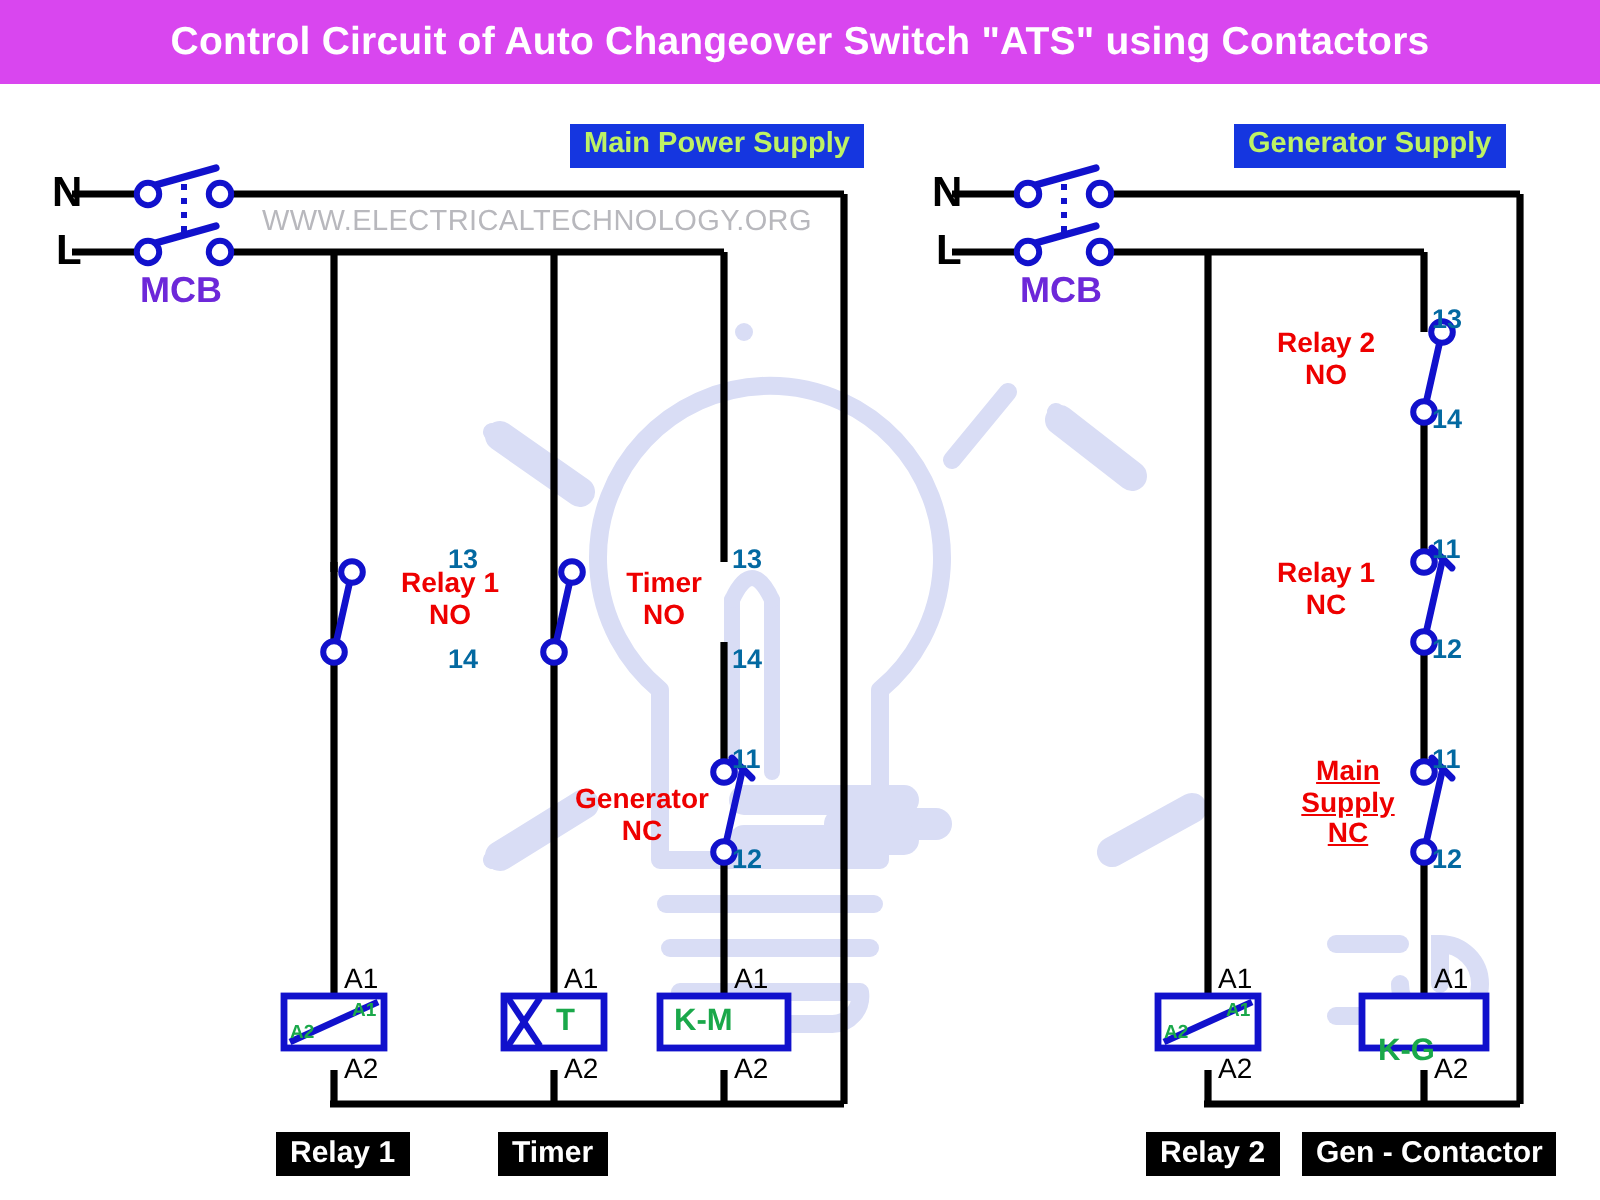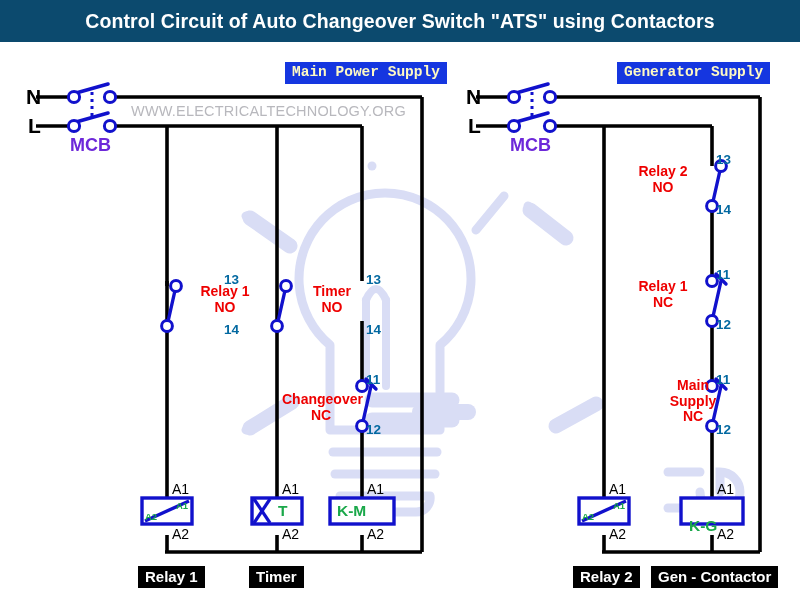--- a/index.html
+++ b/index.html
@@ -9,21 +9,21 @@
     background: #ffffff;
     font-family: "Liberation Sans", sans-serif;
     overflow: hidden;
     position: relative;
   }
   #stage { position: relative; width: 800px; height: 600px; }
 
   
   .titlebar {
     position: absolute; left: 0; top: 0; width: 800px; height: 42px;
-    background: #0c4a6e;
+    background: #d946ef;
     display: flex; align-items: center; justify-content: center;
   }
   .titlebar .title {
     color: #ffffff;
     font-size: 19.5px;
     font-weight: bold;
     letter-spacing: 0.1px;
     white-space: nowrap;
     font-family: "Liberation Sans", sans-serif;
   }
@@ -33,25 +33,24 @@
 
   
   .lbl {
     position: absolute;
     font-family: "Liberation Sans", sans-serif;
     white-space: nowrap;
   }
   .rail-letter { font-size: 21px; font-weight: bold; color: #000; }
   .mcb-label { font-size: 18px; font-weight: bold; color: #6d28d9; }
   .supply-tag {
-    background: #1536e0; color: #fef9c3;
+    background: #1536e0; color: #bef264;
     font-size: 14.5px; font-weight: bold;
     padding: 3px 7px 4px 7px;
     line-height: 1;
-    font-family: Liberation Mono, monospace;
   }
   .watermark {
     font-size: 14.5px; color: #b8b8bd; letter-spacing: 0.2px;
     font-weight: normal;
   }
   .contact-name {
     font-size: 14px; font-weight: bold; color: #ee0000;
     text-align: center; line-height: 1.12;
   }
   .term {
@@ -265,41 +264,41 @@
   <div class="lbl term" style="left:224px; top:322px;">14</div>
 
   <div class="lbl contact-name" style="left:301px; top:284px; width:62px;">
     <div>Timer</div>
     <div>NO</div>
   </div>
   <div class="lbl term" style="left:366px; top:272px;">13</div>
   <div class="lbl term" style="left:366px; top:322px;">14</div>
 
   <div class="lbl contact-name" style="left:282px; top:392px; width:78px;">
-    <div>Changeover</div>
+    <div>Generator</div>
     <div>NC</div>
   </div>
   <div class="lbl term" style="left:366px; top:372px;">11</div>
   <div class="lbl term" style="left:366px; top:422px;">12</div>
 
   <div class="lbl contact-name" style="left:630px; top:164px; width:66px;">
     <div>Relay 2</div>
     <div>NO</div>
   </div>
   <div class="lbl term" style="left:716px; top:152px;">13</div>
   <div class="lbl term" style="left:716px; top:202px;">14</div>
 
   <div class="lbl contact-name" style="left:630px; top:279px; width:66px;">
     <div>Relay 1</div>
     <div>NC</div>
   </div>
   <div class="lbl term" style="left:716px; top:267px;">11</div>
   <div class="lbl term" style="left:716px; top:317px;">12</div>
 
-  <div class="lbl contact-name" style="left:659px; top:378px; width:68px;">
+  <div class="lbl contact-name" style="left:640px; top:378px; width:68px;text-decoration:underline;">
     <div>Main</div>
     <div>Supply</div>
     <div>NC</div>
   </div>
   <div class="lbl term" style="left:716px; top:372px;">11</div>
   <div class="lbl term" style="left:716px; top:422px;">12</div>
 
   <div class="lbl coil-term" style="left:172px; top:481px;">A1</div>
   <div class="lbl coil-term" style="left:172px; top:526px;">A2</div>
   <div class="lbl coil-mini" style="left:176px; top:500px;">A1</div>

